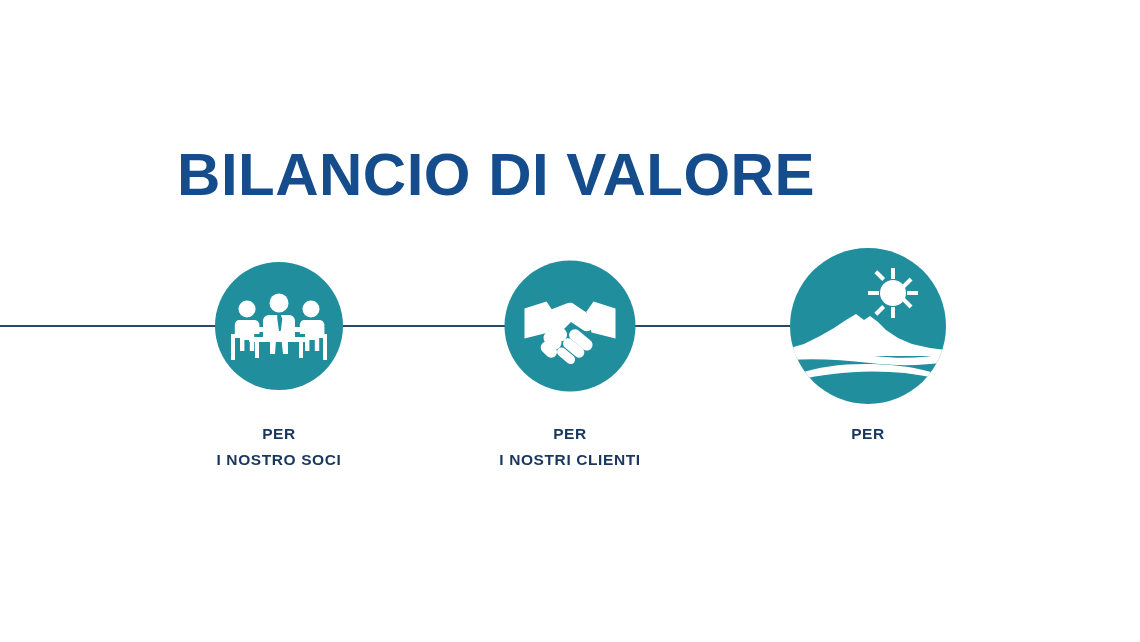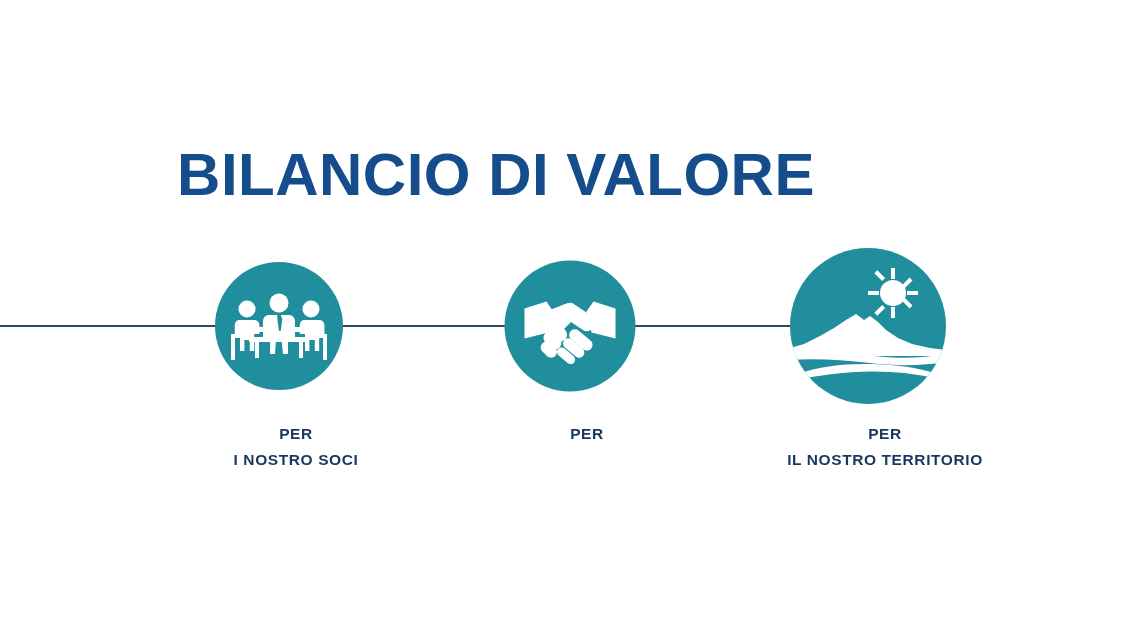--- a/index.html
+++ b/index.html
@@ -61,21 +61,21 @@
     transform: translate(-50%, -50%);
     left: 0;
     top: 326px;
     overflow: hidden;
   }
 
   .circle svg { display: block; width: 100%; height: 100%; }
 
   .caption {
     position: absolute;
-    left: 17px;
+    left: 0;
     transform: translateX(-50%);
     text-align: center;
     color: #18365E;
     font-size: 15.5px;
     font-weight: bold;
     letter-spacing: 0.6px;
     line-height: 1.65;
     white-space: nowrap;
   }
 
@@ -158,20 +158,21 @@
 
             <path d="M74 70 l12 10 c2.4 2 2.7 5.6 0.7 8 -2 2.4 -5.6 2.7 -8 0.7 l-12 -10 c-2.4 -2 -2.7 -5.6 -0.7 -8 2 -2.4 5.6 -2.7 8 -0.7 z"></path>
             <path d="M67 79 l11 9 c2.2 1.8 2.5 5.1 0.7 7.3 -1.8 2.2 -5.1 2.5 -7.3 0.7 l-11 -9 c-2.2 -1.8 -2.5 -5.1 -0.7 -7.3 1.8 -2.2 5.1 -2.5 7.3 -0.7 z"></path>
             <path d="M60 88 l9 7.5 c1.9 1.6 2.2 4.5 0.6 6.4 -1.6 1.9 -4.5 2.2 -6.4 0.6 l-9 -7.5 c-1.9 -1.6 -2.2 -4.5 -0.6 -6.4 1.6 -1.9 4.5 -2.2 6.4 -0.6 z"></path>
           </g>
         </svg>
       </span>
     </div>
     <div class="caption">
       <span class="line1">PER</span>
+      <span class="line2">I NOSTRI CLIENTI</span>
     </div>
   </div>
 
   <div class="node" id="node-territorio">
     <div class="circle">
       <span>
         <svg viewBox="0 0 156 156" xmlns="http://www.w3.org/2000/svg" aria-hidden="true">
           <g fill="#ffffff">
 
             <circle cx="103" cy="45" r="13"></circle>
@@ -189,17 +190,16 @@
 
             <path d="M0 103 C26 100, 54 104, 84 108 C110 111, 134 110, 156 106 L156 114 C132 118, 106 118, 80 115 C52 112, 26 110, 0 112 Z"></path>
 
             <path d="M8 126 C36 116, 72 114, 110 118 C128 120, 142 124, 152 128 L152 132 C138 128, 120 125, 100 124 C66 122, 34 126, 8 132 Z"></path>
           </g>
         </svg>
       </span>
     </div>
     <div class="caption">
       <span class="line1">PER</span>
-      <span class="line2">IL NOSTRO TERRITORIO</span>
     </div>
   </div>
 
 </div>
 
 </body></html>

